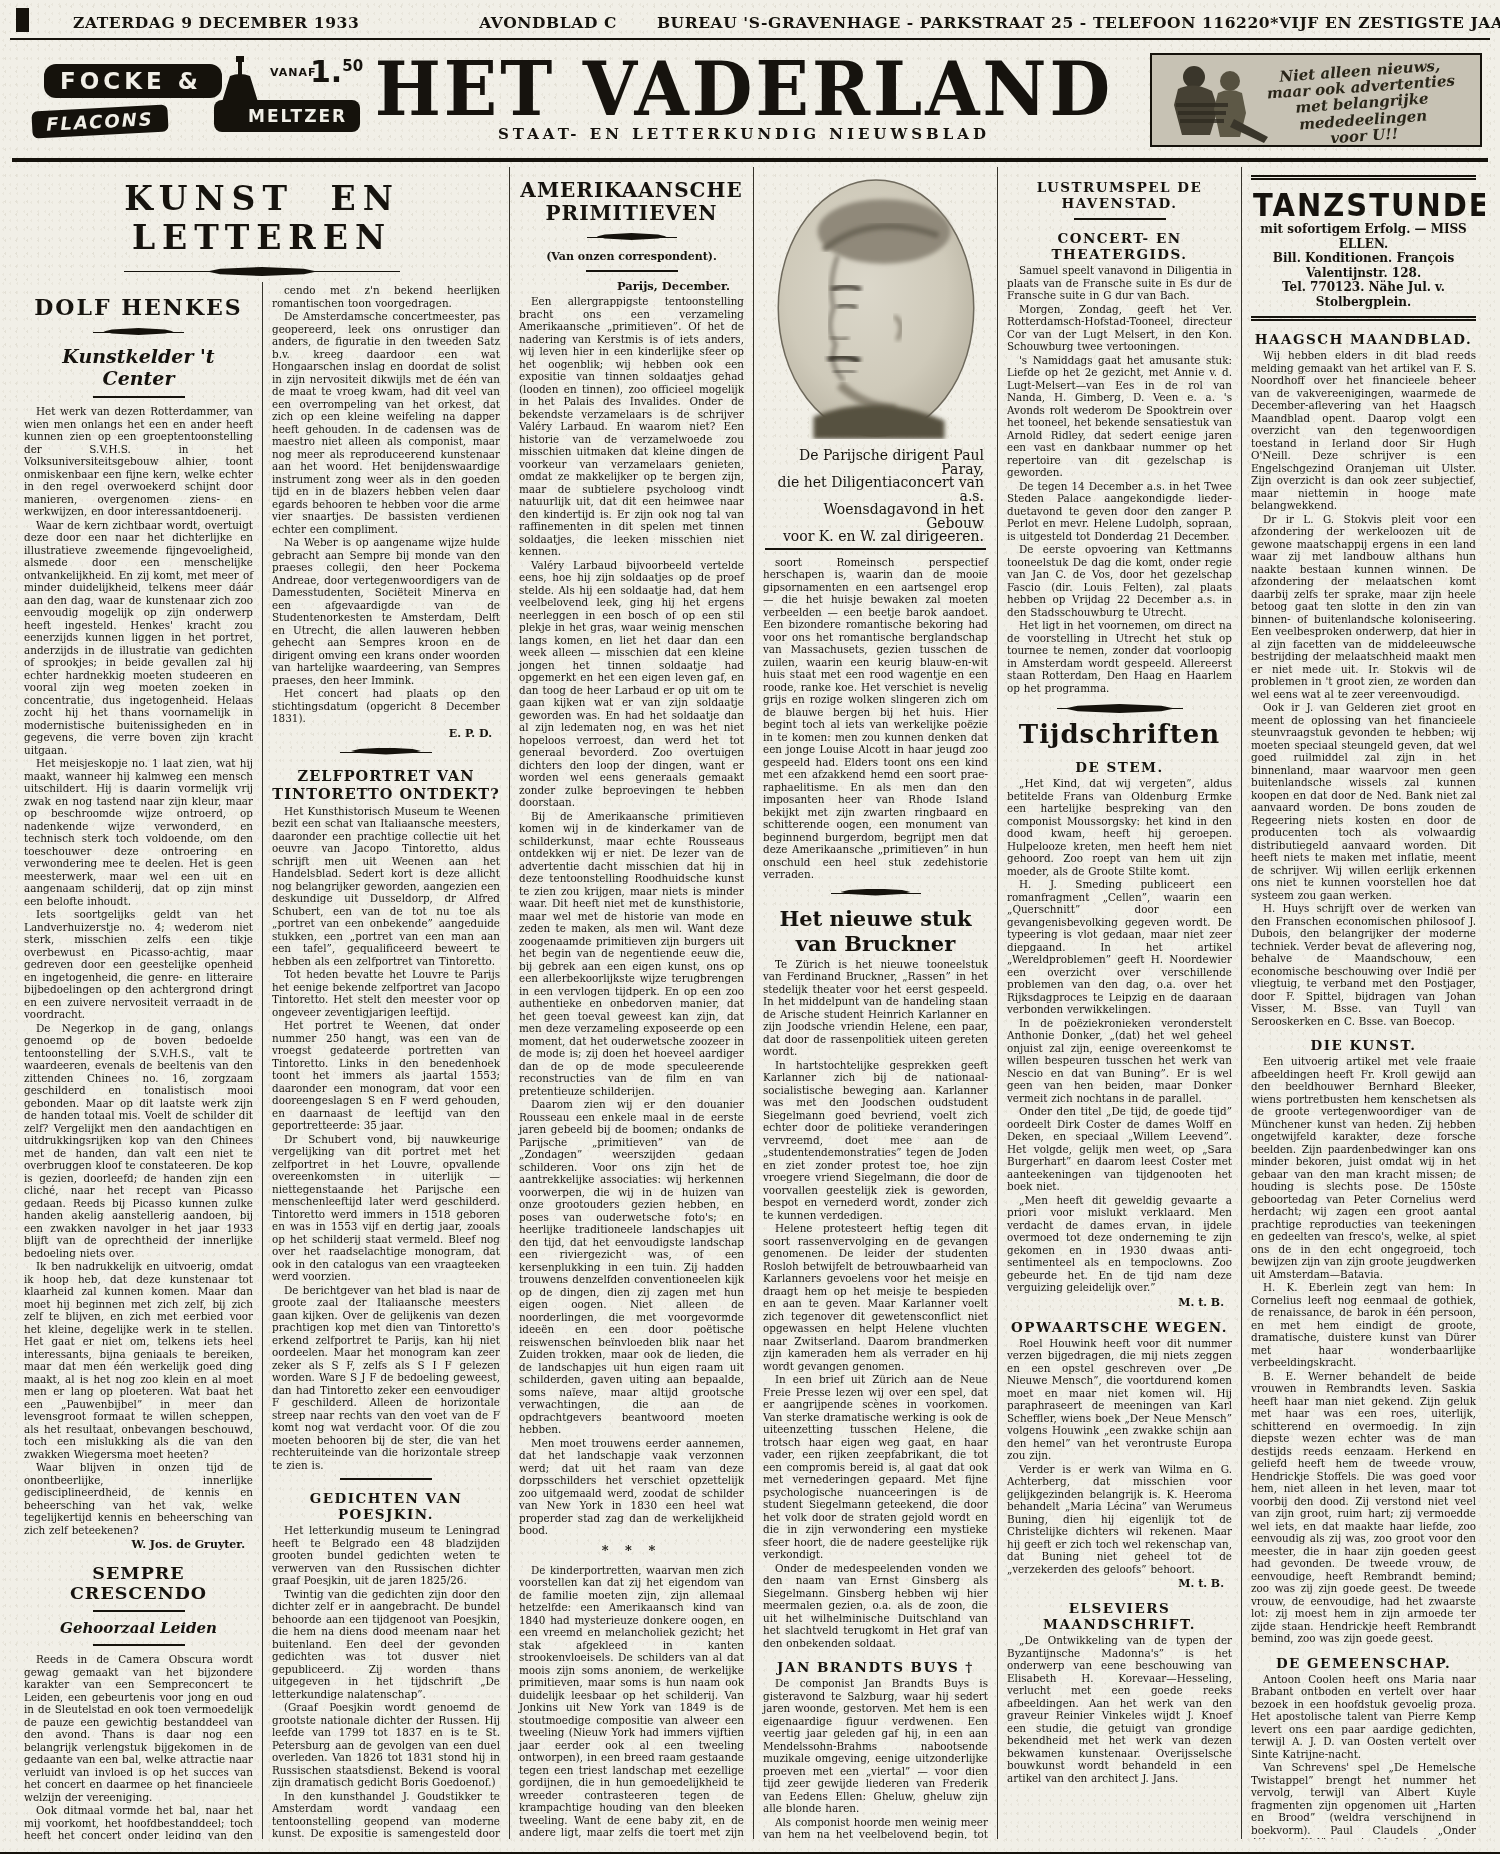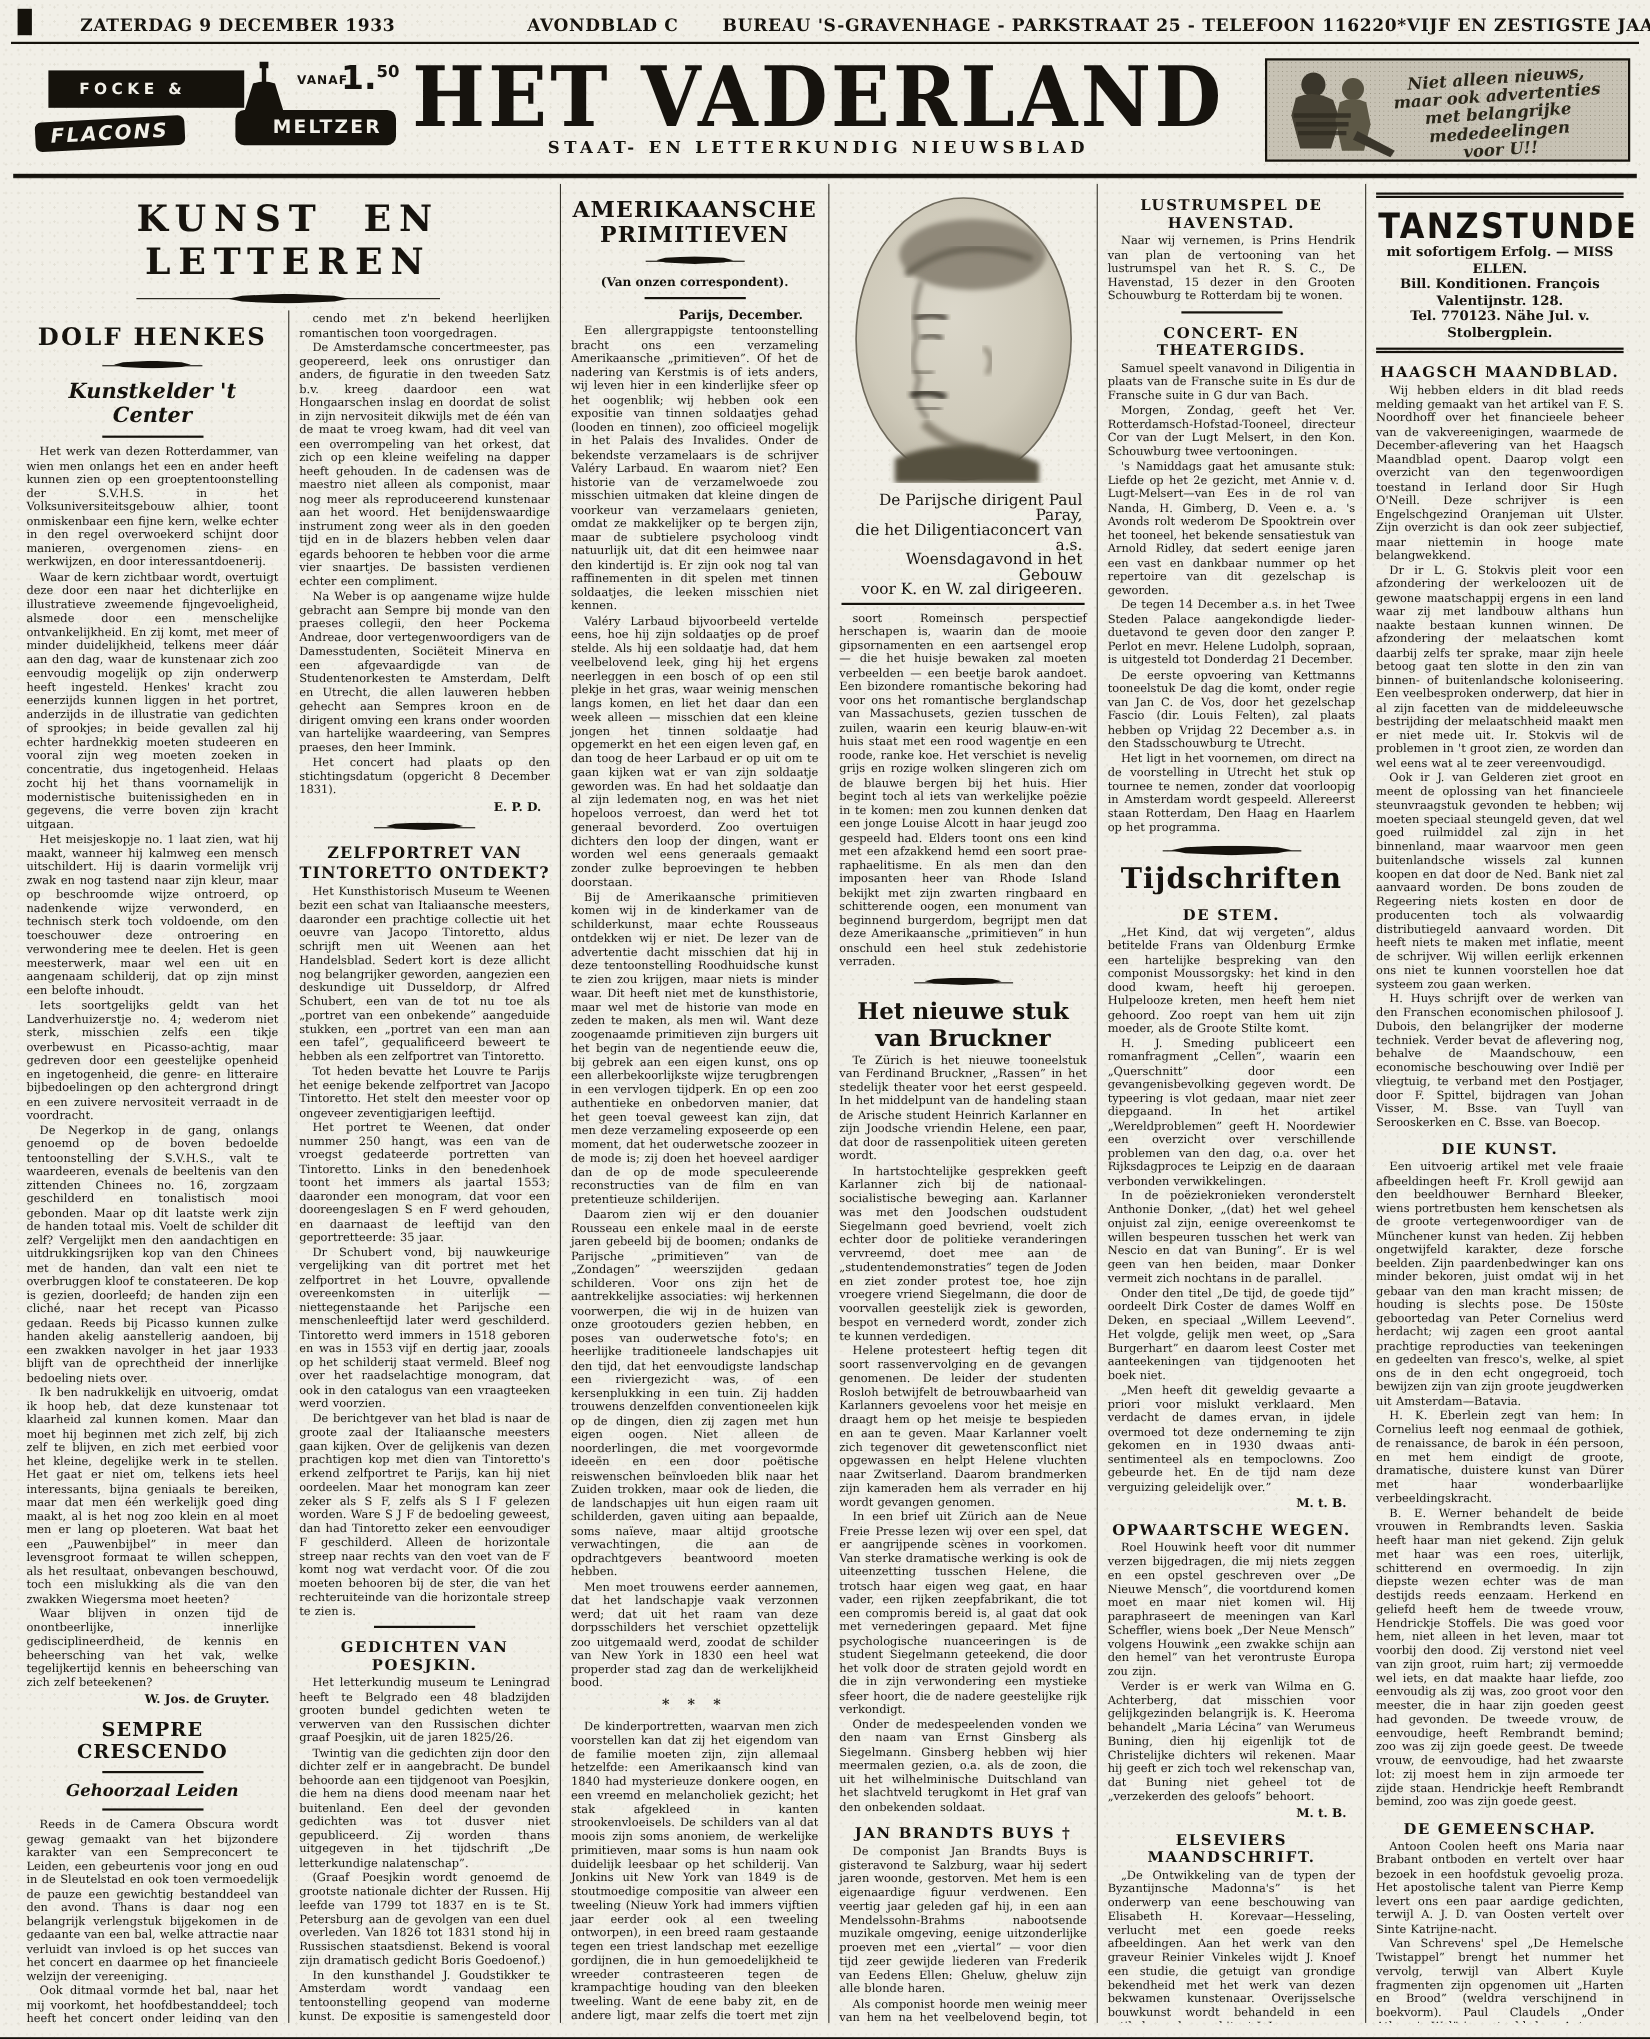--- a/index.html
+++ b/index.html
@@ -12,21 +12,21 @@
   .topbar{height:34px;display:flex;align-items:flex-end;padding:8px 16px 2px;font-weight:bold;font-size:15.5px;letter-spacing:.6px;white-space:nowrap;}
   .topmark{width:13px;height:24px;background:#15120c;margin-right:44px;flex:none;}
   .tb-date{flex:none;}
   .tb-ed{flex:none;margin-left:120px;}
   .tb-bureau{flex:1;text-align:center;padding-left:40px;}
   .tb-vol{flex:none;text-align:right;}
   .rule-thin{border-top:2px solid #15120c;margin:4px 10px 0;}
   
   .masthead{height:116px;display:flex;align-items:center;padding:6px 18px 2px;}
   .ad-left{width:320px;height:96px;position:relative;flex:none;}
-  .fm-top{position:absolute;left:26px;top:12px;width:178px;height:34px;background:#15120c;border-radius:0;color:#f1efe7;font-family:"DejaVu Sans",sans-serif;font-weight:bold;font-size:14px;letter-spacing:4px;line-height:34px;padding-left:28px;}
+  .fm-top{position:absolute;left:26px;top:12px;width:178px;height:34px;background:#15120c;border-radius:12px;color:#f1efe7;font-family:"DejaVu Sans",sans-serif;font-weight:bold;font-size:23px;letter-spacing:4px;line-height:34px;padding-left:16px;}
   .fm-meltzer{position:absolute;left:196px;top:48px;width:146px;height:32px;background:#15120c;border-radius:8px;color:#f1efe7;font-family:"DejaVu Sans",sans-serif;font-weight:bold;font-size:17px;letter-spacing:2px;line-height:32px;padding-left:34px;}
   .fm-flacons{position:absolute;left:14px;top:56px;background:#15120c;color:#f1efe7;font-family:"DejaVu Sans",sans-serif;font-weight:bold;font-style:italic;font-size:18px;letter-spacing:2px;padding:3px 14px;border-radius:6px;transform:rotate(-3deg);}
   .fm-bottle{position:absolute;left:198px;top:4px;}
   .fm-vanaf{position:absolute;left:252px;top:14px;font-family:"DejaVu Sans",sans-serif;font-weight:bold;font-size:11px;letter-spacing:1px;}
   .fm-price{position:absolute;left:292px;top:2px;font-family:"DejaVu Sans",sans-serif;font-weight:bold;font-size:30px;}
   .fm-price sup{font-size:15px;}
   .mast-center{flex:1;text-align:center;}
   .mast-title{font-size:70px;font-weight:bold;letter-spacing:3px;line-height:64px;transform:scaleY(1.08);transform-origin:center;white-space:nowrap;}
   .mast-sub{font-size:15px;font-weight:bold;letter-spacing:4px;margin-top:4px;}
   .ad-right{width:332px;height:94px;flex:none;border:2px solid #15120c;position:relative;overflow:hidden;
@@ -271,23 +271,20 @@
             <p>De componist Jan Brandts Buys is gisteravond te Salzburg, waar hij sedert jaren woonde, gestorven. Met hem is een eigenaardige figuur verdwenen. Een veertig jaar geleden gaf hij, in een aan Mendelssohn-Brahms nabootsende muzikale omgeving, eenige uitzonderlijke proeven met een „viertal” — voor dien tijd zeer gewijde liederen van Frederik van Eedens Ellen: Gheluw, gheluw zijn alle blonde haren.</p>
             <p>Als componist hoorde men weinig meer van hem na het veelbelovend begin, tot eindelijk een opera van zijn hand te Dresden vriendelijk ontvangen werd. Meer succes behaalde echter de componist met zijn opera Die Schneider von Schönau, die in de Weener Hofopera in première ging en die, dunkt mij, ook hier door het Muziek-lyrisch Tooneel, Co-opera-tie, vertoond is. Het leeft in onze herinnering voort als een vroolijk, petillant werk, waarin vooral een duet op een fraai gegeven hoog uitkwam boven operette-humor.</p>
           </div>
       </article>
 
     </div>
 
     <div class="col c5 body">
       <article>
         <h3 class="ah4">LUSTRUMSPEL DE HAVENSTAD.</h3>
-        <div>
-            <p>Naar wij vernemen, is Prins Hendrik van plan de vertooning van het lustrumspel van het R. S. C., De Havenstad, 15 dezer in den Grooten Schouwburg te Rotterdam bij te wonen.</p>
-          </div>
       </article>
       <article>
         <div class="barrule"></div>
         <h3 class="ah4">CONCERT- EN THEATERGIDS.</h3>
         <div>
             <p>Samuel speelt vanavond in Diligentia in plaats van de Fransche suite in Es dur de Fransche suite in G dur van Bach.</p>
             <p>Morgen, Zondag, geeft het Ver. Rotterdamsch-Hofstad-Tooneel, directeur Cor van der Lugt Melsert, in den Kon. Schouwburg twee vertooningen.</p>
             <p>'s Namiddags gaat het amusante stuk: Liefde op het 2e gezicht, met Annie v. d. Lugt-Melsert—van Ees in de rol van Nanda, H. Gimberg, D. Veen e. a. 's Avonds rolt wederom De Spooktrein over het tooneel, het bekende sensatiestuk van Arnold Ridley, dat sedert eenige jaren een vast en dankbaar nummer op het repertoire van dit gezelschap is geworden.</p>
             <p>De tegen 14 December a.s. in het Twee Steden Palace aangekondigde lieder-duetavond te geven door den zanger P. Perlot en mevr. Helene Ludolph, sopraan, is uitgesteld tot Donderdag 21 December.</p>
             <p>De eerste opvoering van Kettmanns tooneelstuk De dag die komt, onder regie van Jan C. de Vos, door het gezelschap Fascio (dir. Louis Felten), zal plaats hebben op Vrijdag 22 December a.s. in den Stadsschouwburg te Utrecht.</p>

